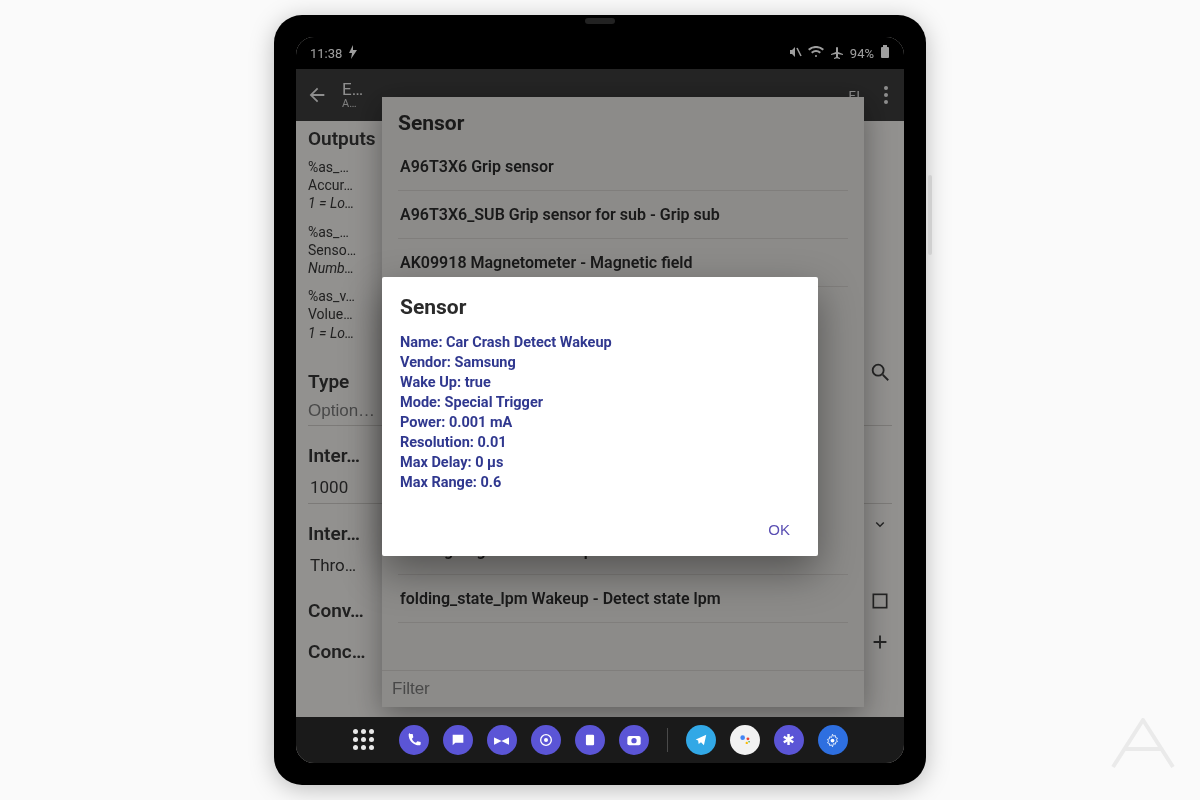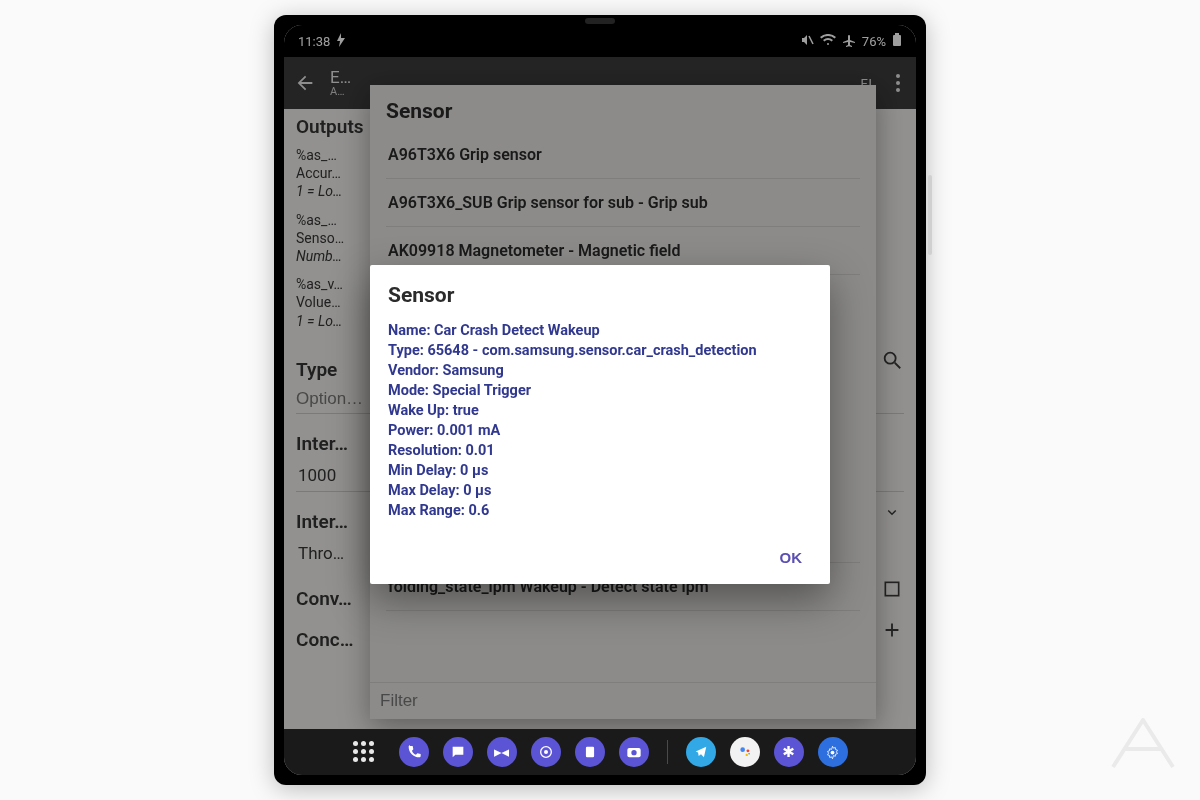--- a/index.html
+++ b/index.html
@@ -9,22 +9,22 @@
     font-family: Roboto, -apple-system, "Segoe UI", Arial, sans-serif;
     display: flex; align-items: center; justify-content: center;
     overflow: hidden;
     position: relative;
   }
 
   
   .device {
     width: 652px; height: 770px;
     background: #000;
-    border-radius: 12px;
-    padding: 10px;
+    border-radius: 28px;
+    padding: 22px;
     position: relative;
     box-shadow: 0 4px 24px rgba(0,0,0,.25);
   }
   .device::before{ 
     content:"";
     position:absolute; right:-6px; top:160px;
     width:4px; height:80px; background:#d0d0d0; border-radius:2px;
   }
   .hinge {
     position:absolute; left:50%; top:3px; transform:translateX(-50%);
@@ -114,21 +114,21 @@
   .dialog{
     position:absolute; left:86px; right:86px; top:240px;
     background:#fff; border-radius:2px;
     box-shadow: 0 16px 40px rgba(0,0,0,.4);
     padding:18px 18px 10px;
   }
   .dialog h2{ font-size:21px; font-weight:700; margin-bottom:14px; }
   .dialog .kv{ font-size:14.5px; font-weight:700; color:#30388f; line-height:1.38; }
   .dialog .actions{ display:flex; justify-content:flex-end; margin-top:20px;}
   .dialog .ok{
-    color:#5a4fb3; font-weight:700; font-size:15px; padding:8px 10px; cursor:pointer;
+    color:#5a4fb3; font-weight:400; font-size:15px; padding:8px 10px; cursor:pointer;
     background:none;border:none;
   }
 
   
   .taskbar{
     position:absolute; left:0; right:0; bottom:0; height:46px;
     background:#1a1a1a; display:flex; align-items:center; justify-content:center; gap:14px;
   }
   .apps-grid{
     width:22px;height:22px; display:grid; grid-template-columns:repeat(3,5px);
@@ -176,21 +176,21 @@
         <span class="wifi">
           <svg width="16" height="12" viewBox="0 0 16 12">
               <path d="M8 11a1 1 0 100-2 1 1 0 000 2zM3 6a8 8 0 0110 0l-1.4 1.4a6 6 0 00-7.2 0L3 6zM0 3a12 12 0 0116 0l-1.4 1.4a10 10 0 00-13.2 0L0 3z" fill="#fff"></path>
             </svg>
         </span>
         <span class="plane">
           <svg width="14" height="14" viewBox="0 0 14 14">
               <path d="M13 9l-5-2V3a1 1 0 10-2 0v4L1 9v1l5-1v3l-2 1v1l3-.7 3 .7v-1l-2-1V9l5 1V9z" fill="#fff"></path>
             </svg>
         </span>
-        <span>76%</span>
+        <span>94%</span>
         <span class="batt">
           <svg width="10" height="14" viewBox="0 0 10 14">
               <rect x="1" y="2" width="8" height="11" rx="1" fill="#fff"></rect>
               <rect x="3" y="0" width="4" height="2" fill="#fff"></rect>
             </svg>
         </span>
       </div>
     </div>
 
     <div class="appbar">
@@ -288,27 +288,25 @@
       <div class="sheet-filter">
         <input placeholder="Filter" style="">
       </div>
     </div>
 
     <div class="scrim"></div>
 
     <div class="dialog">
       <h2>Sensor</h2>
       <div class="kv">Name: Car Crash Detect  Wakeup</div>
-      <div class="kv">Type: 65648 - com.samsung.sensor.car_crash_detection</div>
       <div class="kv">Vendor: Samsung</div>
+      <div class="kv">Wake Up: true</div>
       <div class="kv">Mode: Special Trigger</div>
-      <div class="kv">Wake Up: true</div>
       <div class="kv">Power: 0.001 mA</div>
       <div class="kv">Resolution: 0.01</div>
-      <div class="kv">Min Delay: 0 µs</div>
       <div class="kv">Max Delay: 0 µs</div>
       <div class="kv">Max Range: 0.6</div>
       <div class="actions">
         <button class="ok">OK</button>
       </div>
     </div>
 
     <div class="taskbar">
       <div class="apps-grid">
         <span></span>

